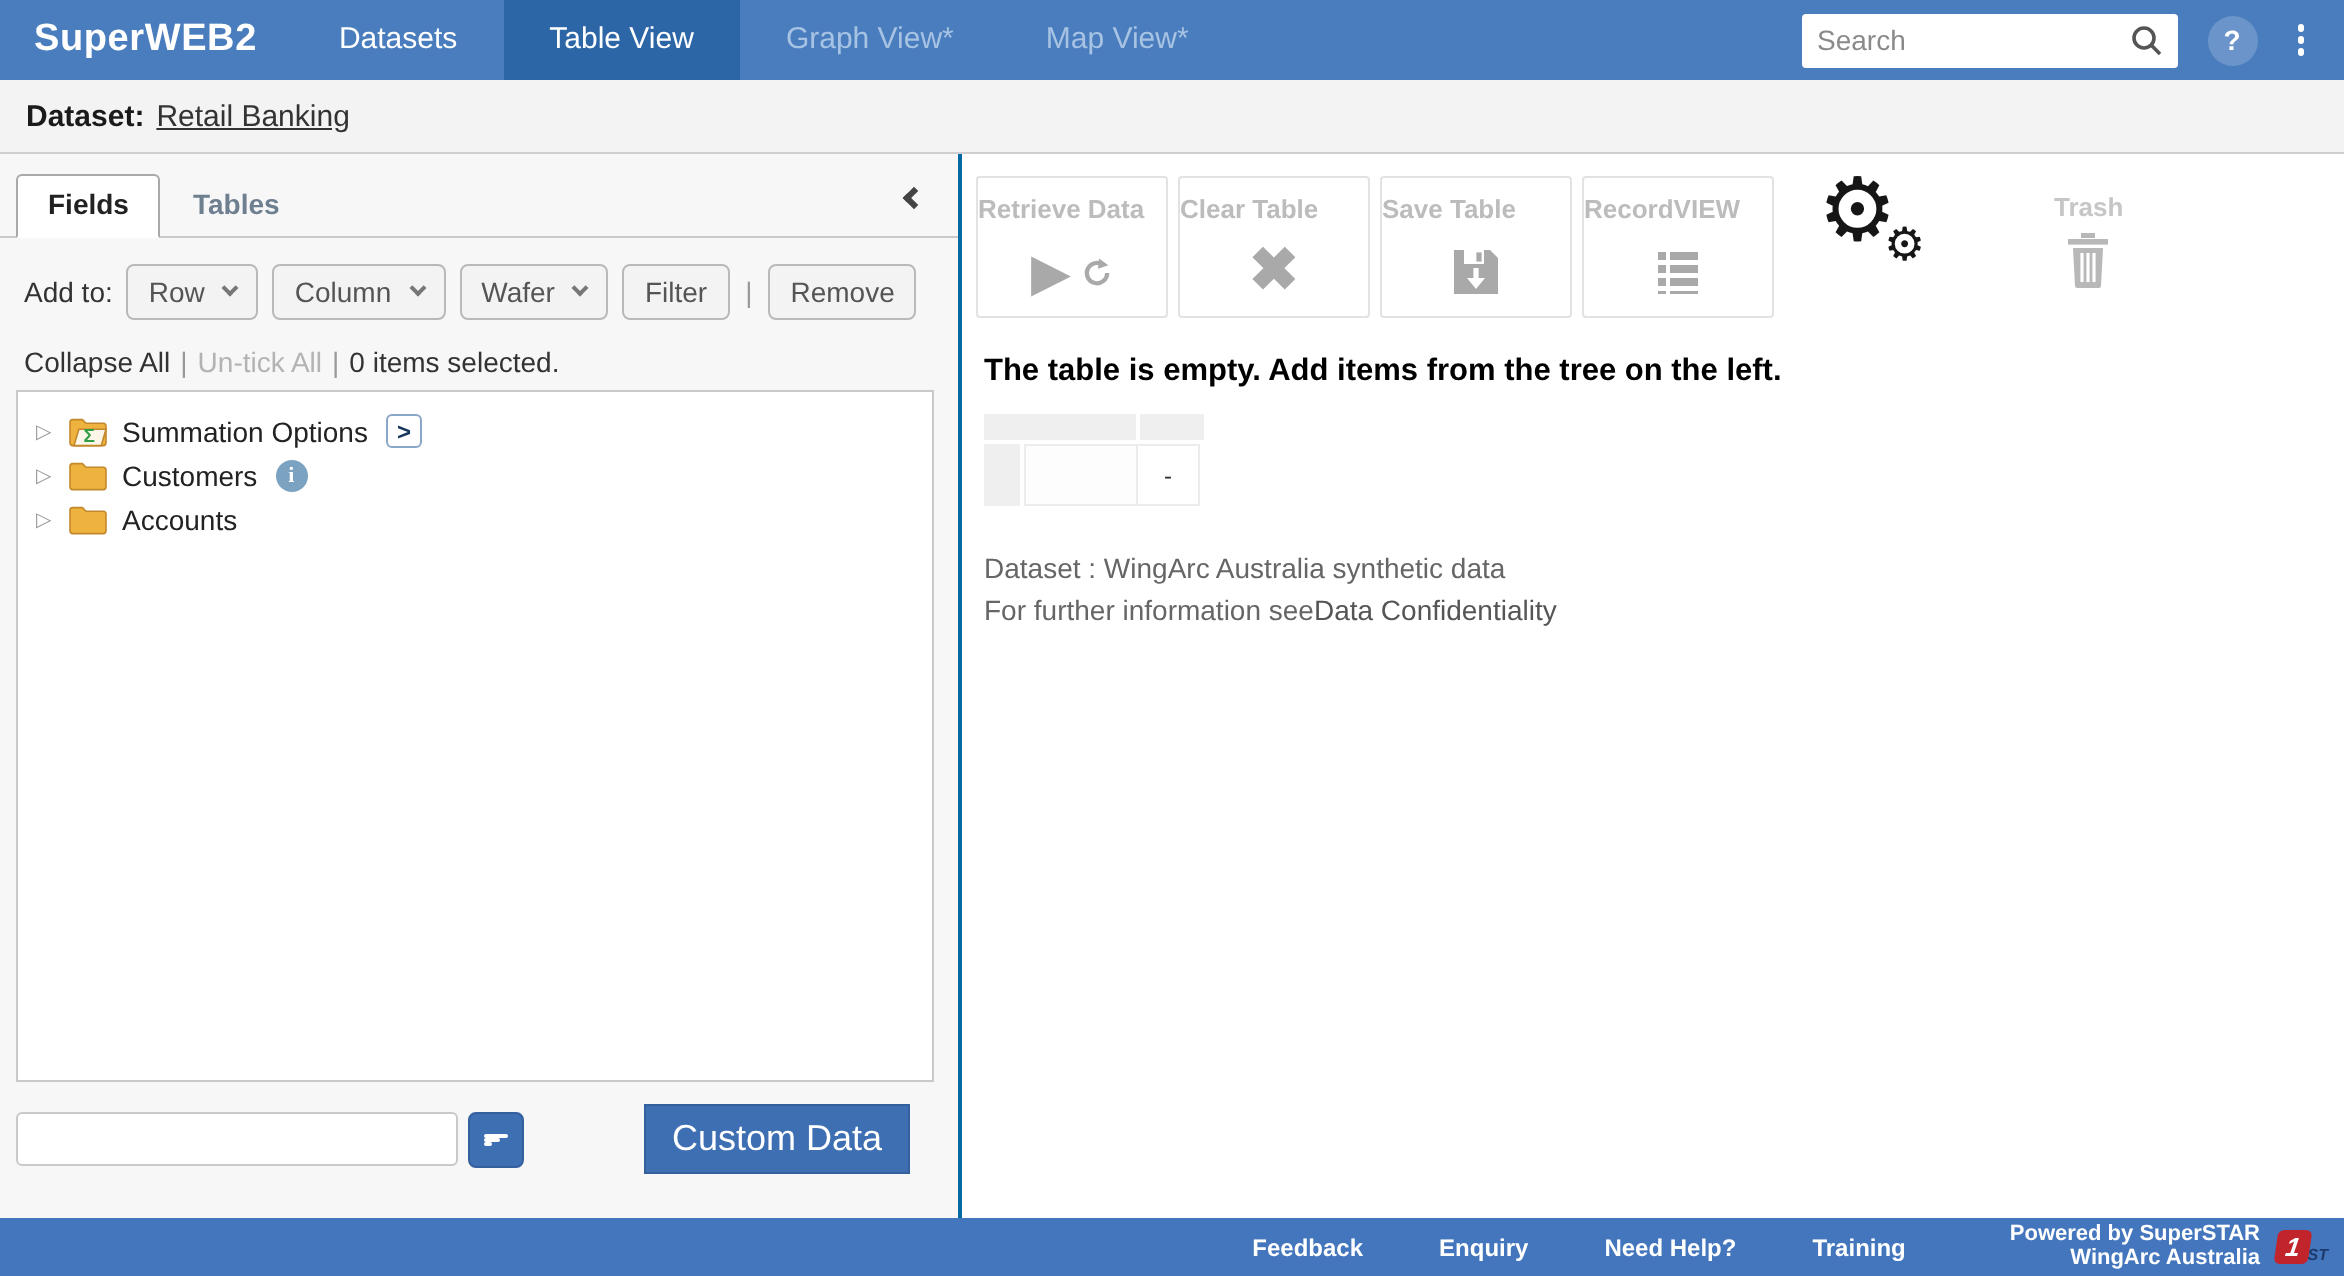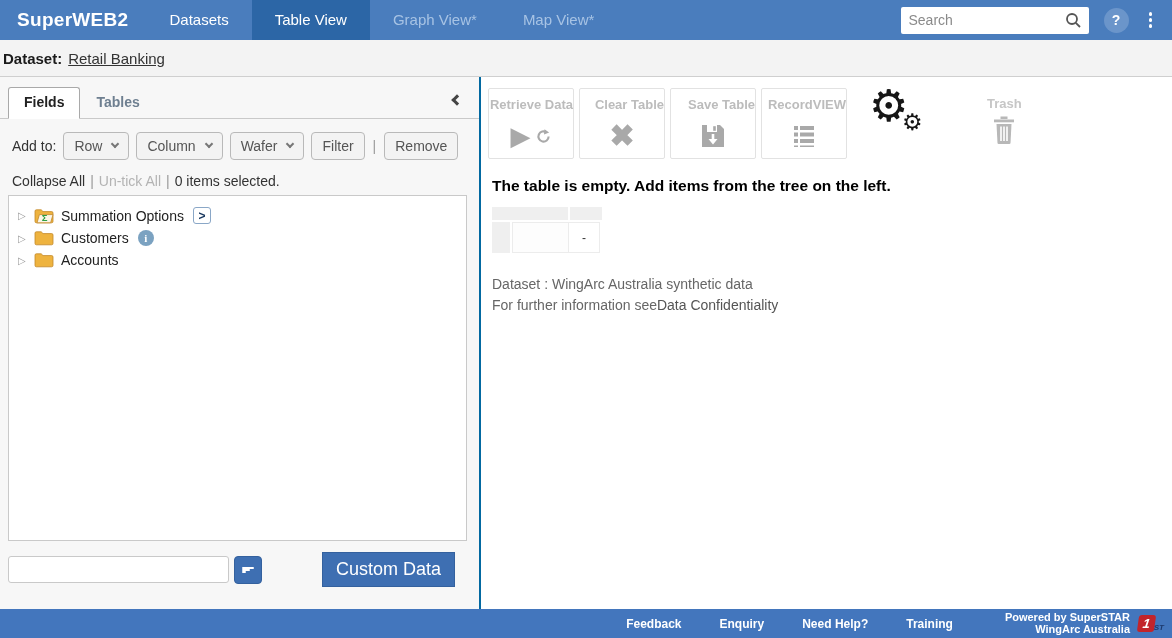--- a/index.html
+++ b/index.html
@@ -19,21 +19,21 @@
   .nav-tab.dim { color: #a7c3e4; }
   .nav-right { margin-left: auto; display: flex; align-items: center; padding-right: 15px; gap: 15px; }
   .search-box { width: 188px; height: 27px; background: #fff; border-radius: 2px; display: flex; align-items: center; padding: 0 7px 0 8px; }
   .search-box input { flex: 1; border: none; outline: none; font-size: 14px; color: #333; font-family: "Liberation Sans", sans-serif; min-width: 0; }
   .search-box input::placeholder { color: #8a8a8a; }
   .help-btn { width: 25px; height: 25px; border-radius: 50%; background: #6b95ca; color: #fff; font-weight: bold; font-size: 14px; display: flex; align-items: center; justify-content: center; cursor: pointer; }
   .kebab { display: flex; flex-direction: column; gap: 2.5px; padding: 4px 5px; cursor: pointer; }
   .kebab i { width: 3.5px; height: 3.5px; border-radius: 50%; background: #fff; }
 
   
-  .breadcrumb { height: 37px; background: #f3f3f3; border-bottom: 1px solid #cfcfcf; display: flex; align-items: center; padding-left: 3px; gap: 6px; font-size: 15px; flex-shrink: 0; }
+  .breadcrumb { height: 37px; background: #f3f3f3; border-bottom: 1px solid #cfcfcf; display: flex; align-items: center; padding-left: 13px; gap: 6px; font-size: 15px; flex-shrink: 0; }
   .breadcrumb .bc-label { font-weight: bold; color: #1a1a1a; }
   .breadcrumb a { color: #333; text-decoration: underline; cursor: pointer; }
 
   
   .content { flex: 1; display: flex; min-height: 0; }
 
   
   .left-panel { width: 481px; background: #f7f7f7; border-right: 2px solid #0369a1; position: relative; flex-shrink: 0; }
   .tabs-row { padding: 10px 0 0 8px; border-bottom: 1px solid #c9c9c9; display: flex; position: relative; }
   .ltab { padding: 6px 15px 7px; font-weight: bold; font-size: 14px; cursor: pointer; border: 1px solid transparent; }
@@ -64,21 +64,21 @@
   .bottom-row { position: absolute; left: 8px; top: 475px; width: 460px; display: flex; align-items: center; }
   .tree-search { width: 221px; height: 27px; border: 1px solid #c9c9c9; border-radius: 3px; padding: 0 7px; font-size: 13px; background: #fff; outline: none; font-family: "Liberation Sans", sans-serif; }
   .funnel-btn { margin-left: 5px; width: 28px; height: 28px; background: #3e6fb2; border: 1px solid #34619e; border-radius: 4px; display: flex; flex-direction: column; align-items: center; justify-content: center; gap: 2px; cursor: pointer; }
   .funnel-btn i { display: block; height: 2px; background: #fff; border-radius: 1px; }
   .funnel-btn i.b1 { width: 12px; } .funnel-btn i.b2 { width: 8px; } .funnel-btn i.b3 { width: 4px; }
   .custom-btn { margin-left: auto; margin-right: 13px; background: #3e6fb2; border: 1px solid #34619e; color: #fff; font-size: 18px; padding: 6px 13px; border-radius: 0; cursor: pointer; font-family: "Liberation Sans", sans-serif; }
 
   
   .right-panel { flex: 1; background: #fff; padding: 11px 0 0 7px; position: relative; min-width: 0; }
   .toolbar { display: flex; align-items: flex-start; }
-  .tool-btn { width: 86px; height: 71px; border: 1px solid #e2e2e2; border-radius: 2px; margin-right: 5px; text-align: right; color: #bcbcbc; cursor: pointer; background: #fff; }
+  .tool-btn { width: 96px; height: 71px; border: 1px solid #e2e2e2; border-radius: 2px; margin-right: 5px; text-align: left; color: #bcbcbc; cursor: pointer; background: #fff; }
   .tool-btn .tlabel { font-size: 13px; font-weight: bold; margin-top: 8px; white-space: nowrap; }
   .tool-icon { margin-top: 5px; height: 38px; display: flex; align-items: center; justify-content: center; gap: 4px; color: #a9a9a9; }
   .glyph-play { font-size: 26px; line-height: 1; }
   .glyph-x { font-size: 30px; line-height: 1; font-weight: bold; }
   .gear-group { position: relative; width: 60px; height: 56px; margin: 6px 0 0 17px; color: #161616; cursor: pointer; }
   .gear-big { position: absolute; left: 0; top: -10px; font-size: 44px; line-height: 1; }
   .gear-small { position: absolute; left: 33px; top: 17px; font-size: 23px; line-height: 1; }
   .trash-group { margin-left: 58px; text-align: center; padding-top: 8px; cursor: pointer; }
   .trash-group .tlabel { font-size: 13px; font-weight: bold; color: #c6c6c6; }
   .trash-group svg { margin-top: 5px; }

